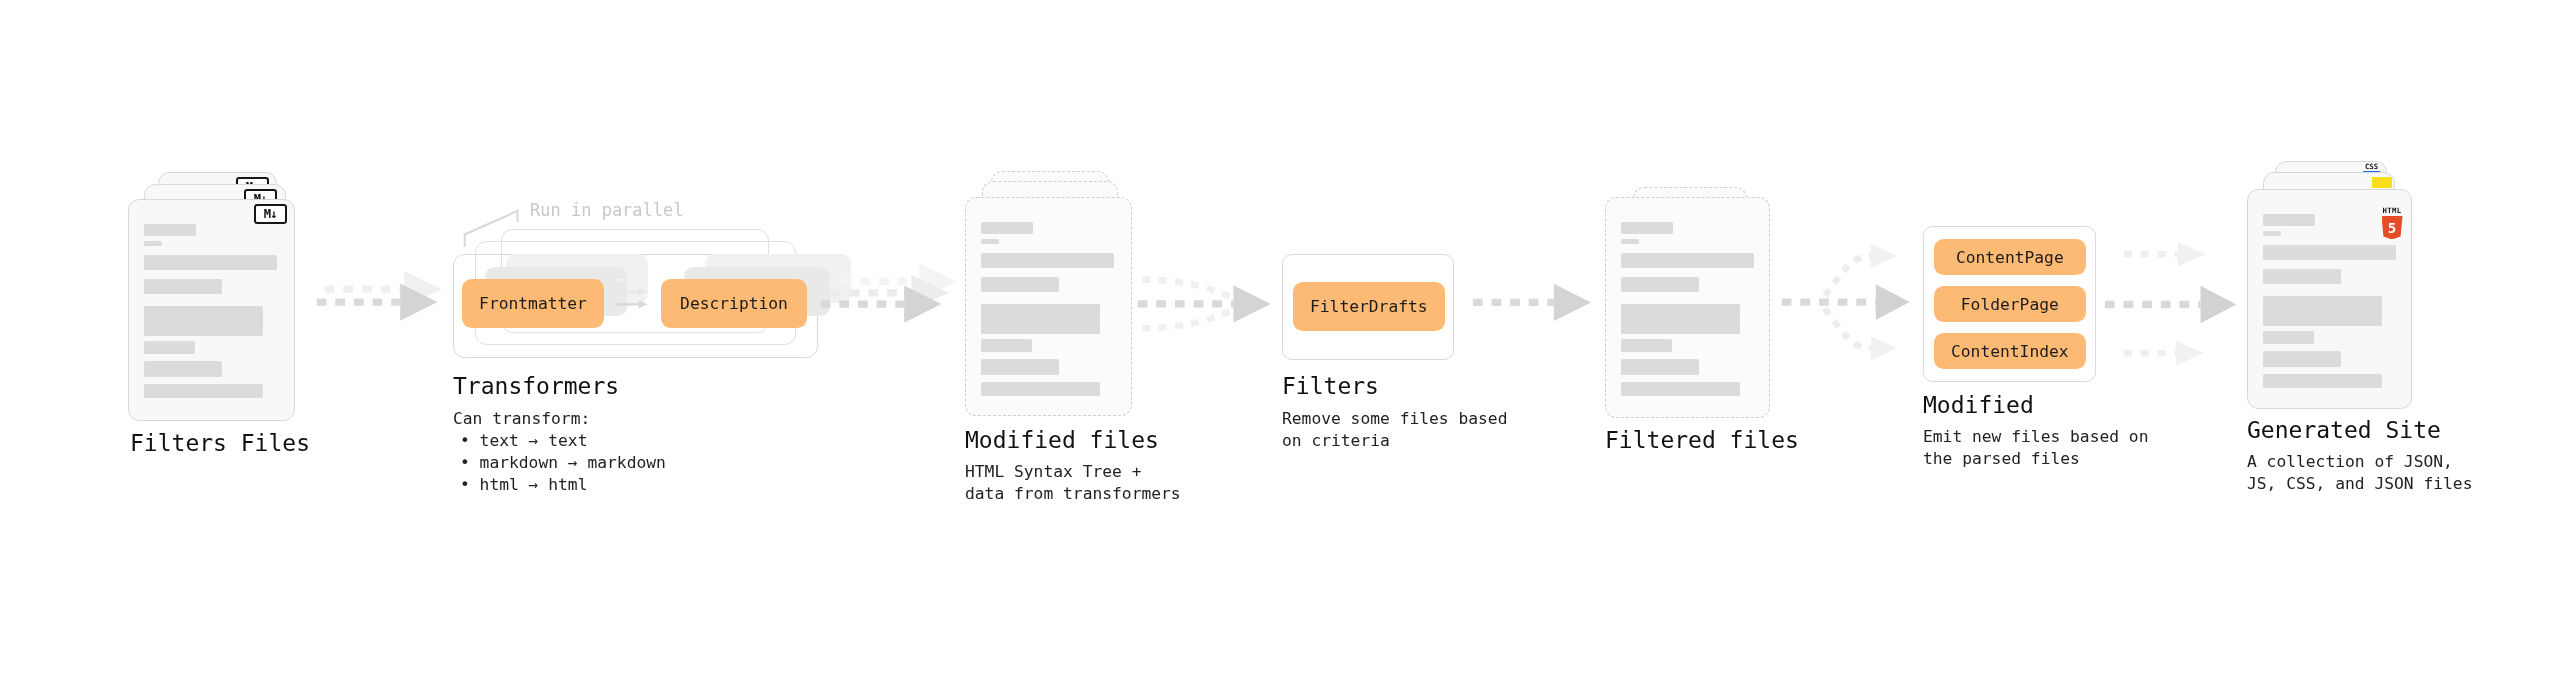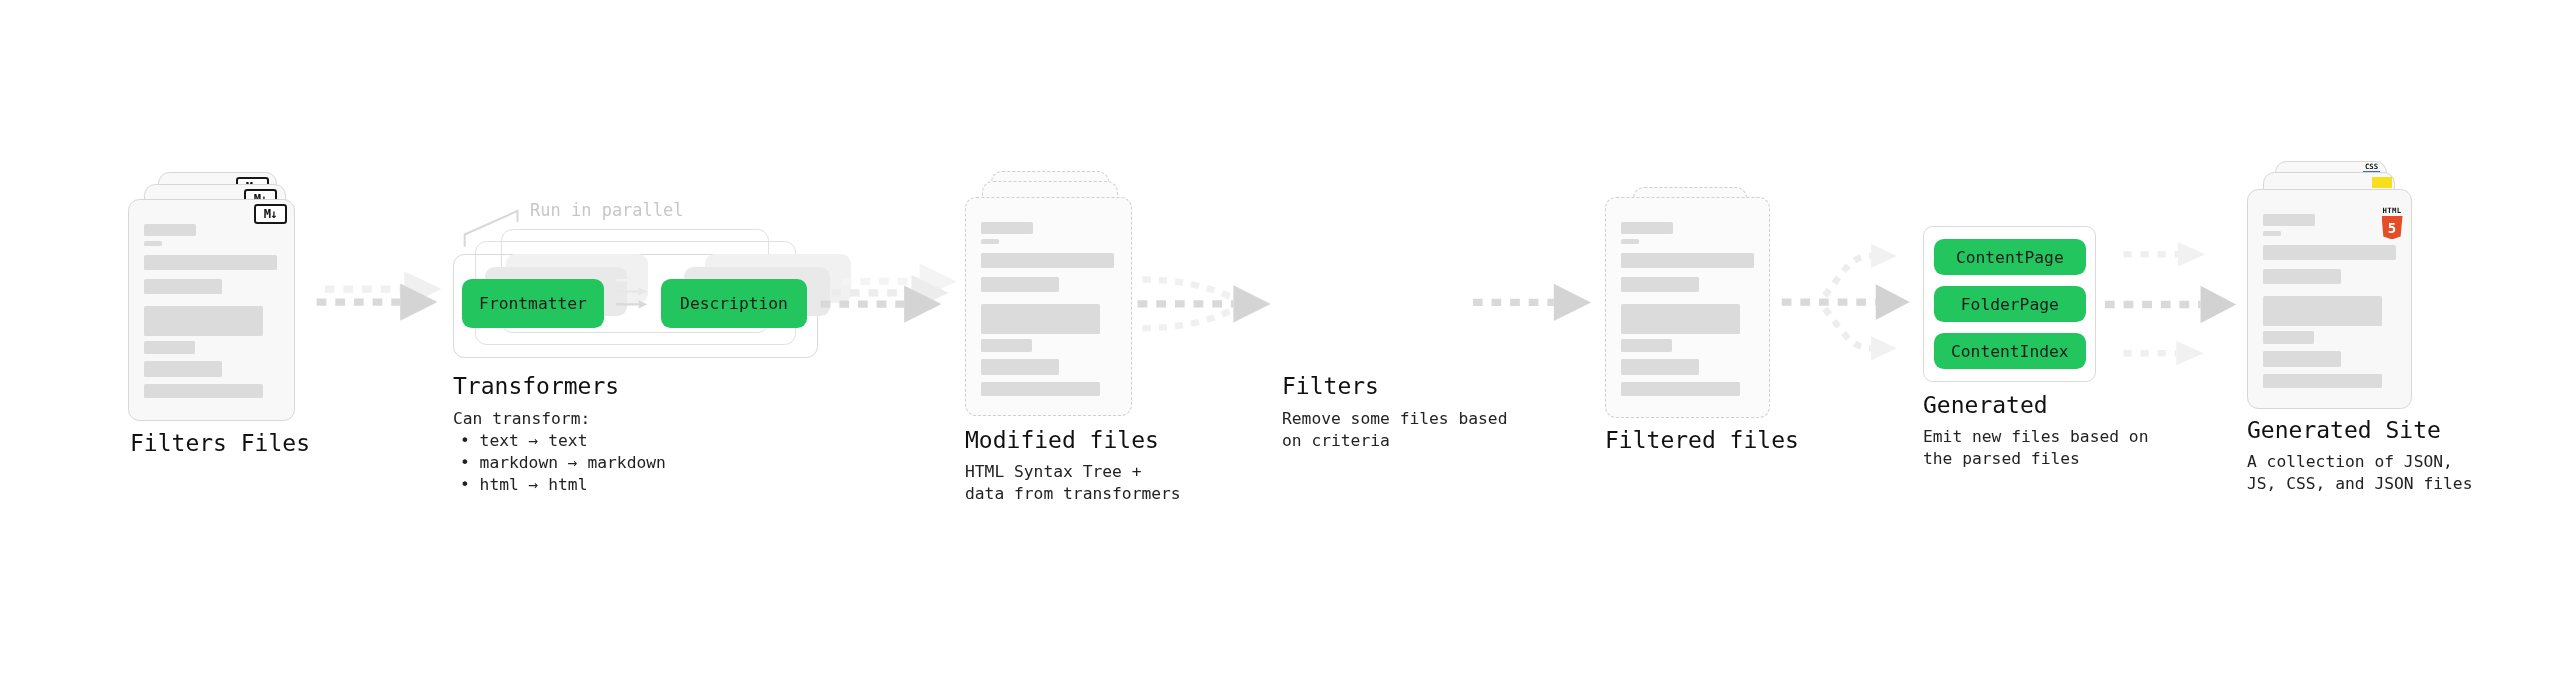--- a/index.html
+++ b/index.html
@@ -11,21 +11,21 @@
   .bar{position:absolute;background:#dbdbdb;border-radius:1.6px;}
   
   .mdicon{position:absolute;width:32.5px;height:19.5px;background:#ffffff;border:2.4px solid #161616;
           border-radius:3.3px;box-sizing:border-box;display:flex;align-items:center;justify-content:center;
           font-weight:bold;font-size:12.2px;letter-spacing:-0.8px;color:#111;}
   
   .obox{position:absolute;border:1.6px solid #e0e0e0;border-radius:11.4px;box-sizing:border-box;background:transparent;}
   
   .cbox{position:absolute;background:#ffffff;border:1.6px solid #dadada;border-radius:9.8px;box-sizing:border-box;}
   
-  .btn{position:absolute;background:#22c55e;border-radius:9.8px;display:flex;align-items:center;
+  .btn{position:absolute;background:#fdba74;border-radius:9.8px;display:flex;align-items:center;
        justify-content:center;font-size:16.3px;color:#1c1c1c;box-sizing:border-box;}
   .ghost1{background:#e9e9e9;}
   .ghost2{background:#f1f1f1;}
   
   .heading{position:absolute;font-size:23px;font-weight:500;color:#111;white-space:nowrap;}
   .body-line{position:absolute;font-size:16.3px;color:#222;white-space:nowrap;}
   .annotation{position:absolute;font-size:17px;color:#c7c7c7;white-space:nowrap;}
   
   .css-badge{position:absolute;width:21px;text-align:center;font-size:7.3px;font-weight:bold;color:#111;line-height:7.3px;}
   .css-underline{display:block;margin:0.8px auto 0;width:16.3px;height:2.4px;}
@@ -134,20 +134,23 @@
   <div class="body-line" style="left:965px;top:462px;">HTML Syntax Tree +</div>
   <div class="body-line" style="left:965px;top:484px;text-align:center;">data from transformers</div>
 
   <svg class="arrow" style="left:1136px;top:268px;" width="142" height="75" viewBox="0 0 175 92">
     <path d="M8,14 Q72,14 120,37" fill="none" stroke="#f0f0f0" stroke-width="8" stroke-dasharray="10 10"></path>
     <path d="M8,74 Q72,74 120,51" fill="none" stroke="#f0f0f0" stroke-width="8" stroke-dasharray="10 10"></path>
     <line x1="2" y1="44" x2="120" y2="44" stroke="#d9d9d9" stroke-width="9" stroke-dasharray="12 11"></line>
     <polygon points="120,21 166,44 120,67" fill="#d4d4d4"></polygon>
   </svg>
 
+  <div class="cbox" style="left:1282px;top:254px;width:172px;height:106px;">
+    <div class="btn" style="left:9.8px;top:27px;width:152px;height:49px;">FilterDrafts</div>
+  </div>
   <div class="heading" style="left:1282px;top:373px;">Filters</div>
   <div class="body-line" style="left:1282px;top:409px;">Remove some files based</div>
   <div class="body-line" style="left:1282px;top:431px;">on criteria</div>
 
   <svg class="arrow" style="left:1471px;top:270px;" width="126" height="68" viewBox="0 0 155 84">
     <line x1="2" y1="40" x2="102" y2="40" stroke="#d9d9d9" stroke-width="9" stroke-dasharray="12 11"></line>
     <polygon points="102,17 148,40 102,63" fill="#d4d4d4"></polygon>
   </svg>
 
   <div>
@@ -172,21 +175,21 @@
     <polygon points="112,126 144,141 112,156" fill="#f1f1f1"></polygon>
     <line x1="2" y1="84" x2="118" y2="84" stroke="#d9d9d9" stroke-width="9" stroke-dasharray="12 11"></line>
     <polygon points="118,62 160,84 118,106" fill="#d2d2d2"></polygon>
   </svg>
 
   <div class="cbox" style="left:1923px;top:226px;width:173px;height:156px;">
     <div class="btn" style="left:9.8px;top:12.2px;width:152px;height:36px;">ContentPage</div>
     <div class="btn" style="left:9.8px;top:59px;width:152px;height:36px;">FolderPage</div>
     <div class="btn" style="left:9.8px;top:106px;width:152px;height:36px;">ContentIndex</div>
   </div>
-  <div class="heading" style="left:1923px;top:392px;">Generated</div>
+  <div class="heading" style="left:1923px;top:392px;">Modified</div>
   <div class="body-line" style="left:1923px;top:427px;">Emit new files based on</div>
   <div class="body-line" style="left:1923px;top:449px;">the parsed files</div>
 
   <svg class="arrow" style="left:2103px;top:234px;" width="140" height="154" viewBox="0 0 172 190">
     <line x1="25" y1="25" x2="92" y2="25" stroke="#efefef" stroke-width="8" stroke-dasharray="10 11"></line>
     <polygon points="92,10 126,25 92,40" fill="#f1f1f1"></polygon>
     <line x1="2" y1="87" x2="120" y2="87" stroke="#d9d9d9" stroke-width="9" stroke-dasharray="12 11"></line>
     <polygon points="120,64 164,87 120,110" fill="#d2d2d2"></polygon>
     <line x1="25" y1="147" x2="90" y2="147" stroke="#efefef" stroke-width="8" stroke-dasharray="10 11"></line>
     <polygon points="90,132 124,147 90,162" fill="#f1f1f1"></polygon>

